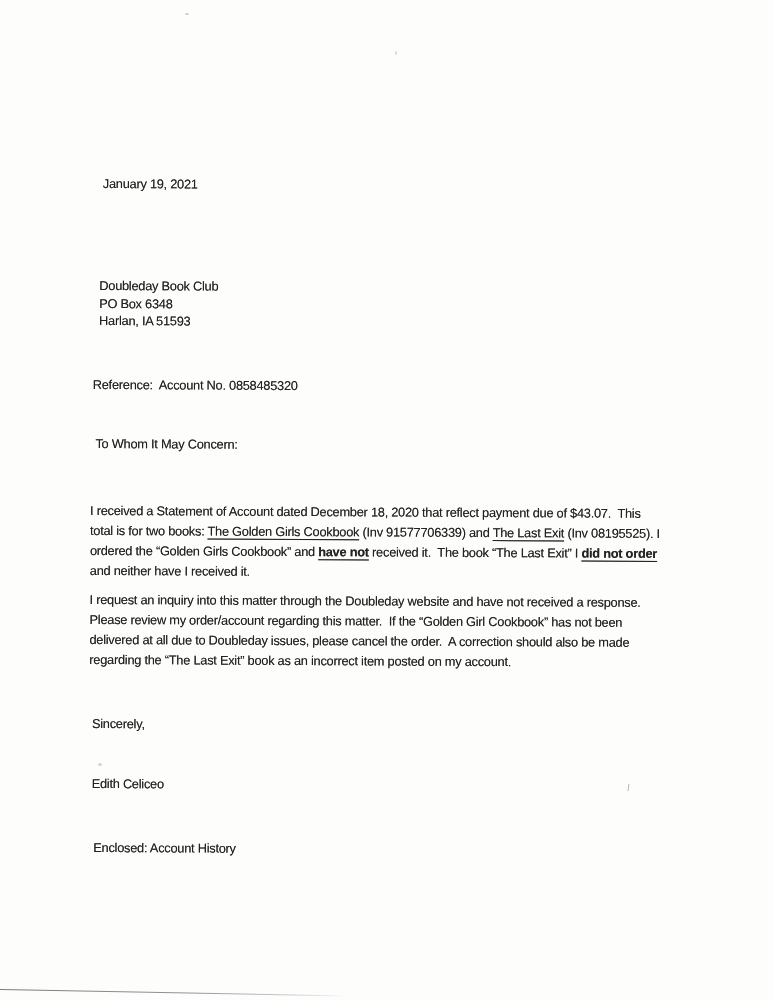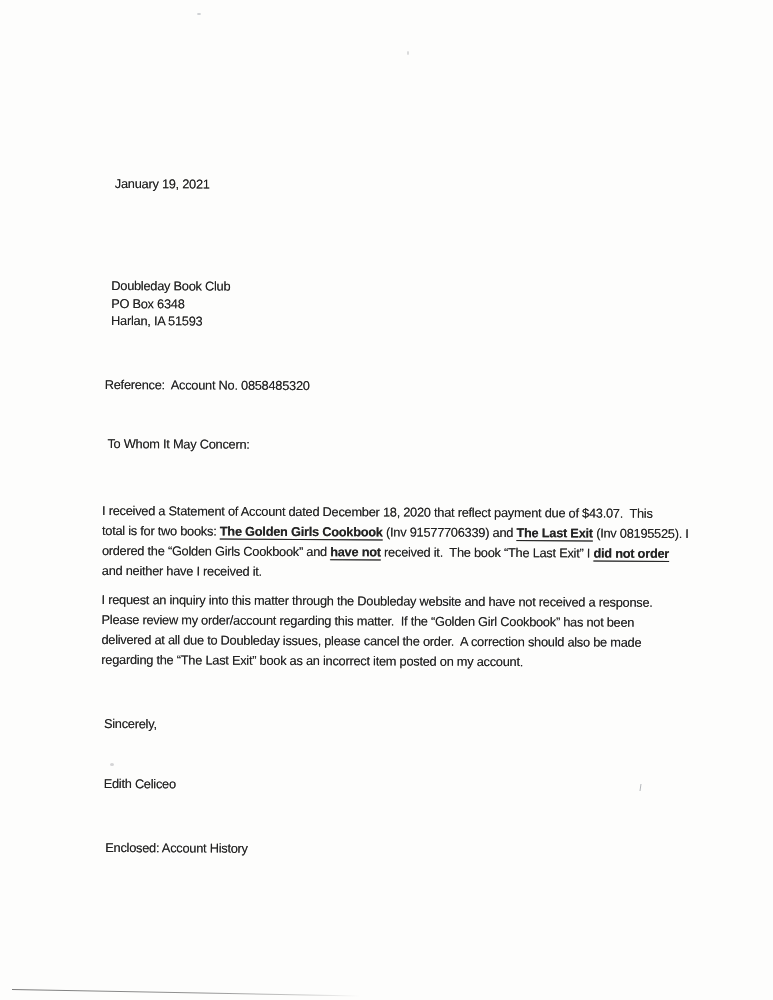--- a/index.html
+++ b/index.html
@@ -14,21 +14,20 @@
   }
   body {
     font-family: "Liberation Sans", "DejaVu Sans", sans-serif;
     color: var(--ink);
     position: relative;
   }
   .page {
     position: absolute;
     inset: 0;
     background: var(--paper);
-    margin-left: 12px;
   }
   .letter {
     position: absolute;
     top: 0; left: 0; right: 0;
     transform: rotate(0.3deg);
     transform-origin: 100px 150px;
     font-size: 12.8px;
     letter-spacing: -0.25px;
     text-shadow: 0 0 0.45px rgba(40,40,40,0.65);
     white-space: pre;
@@ -37,21 +36,21 @@
   .recipient   { margin: 54px 0 0 100px;  line-height: 17.5px; }
   .reference   { margin: 16px 0 0 94px;   line-height: 18px; }
   .salutation  { margin: 11px 0 0 97px;   line-height: 18px; }
   .body-paras  { margin: 18px 0 0 92px; }
   .para        { margin-bottom: 9px; }
   .para .line  { line-height: 20px; }
   .closing     { margin: 6px 0 0 95px;  line-height: 18px; }
   .signature   { margin: 12px 0 0 95px; line-height: 18px; }
   .enclosure   { margin: 16px 0 0 97px; line-height: 18px; }
   .b { font-weight: 700; }
-  .u { text-decoration: underline; text-decoration-thickness: 1.1px; text-underline-offset: 2.5px; font-weight: bold; }
+  .u { text-decoration: underline; text-decoration-thickness: 1.1px; text-underline-offset: 2.5px; }
   
   .speck { position: absolute; border-radius: 50%; }
   .speck-1 { left: 185px; top: 13px;  width: 4px; height: 2px; background: rgba(165,170,175,0.55); }
   .speck-2 { left: 395px; top: 51px;  width: 2px; height: 4px; background: rgba(175,178,182,0.5); }
   .speck-3 { left: 98px;  top: 763px; width: 4px; height: 3px; background: rgba(172,172,176,0.5); }
   .tick-1  { position: absolute; left: 628px; top: 784px; width: 1px; height: 7px;
              background: rgba(140,145,150,0.65); transform: rotate(8deg); }
   .edge-line {
     position: absolute;
     left: 0; top: 989px;

